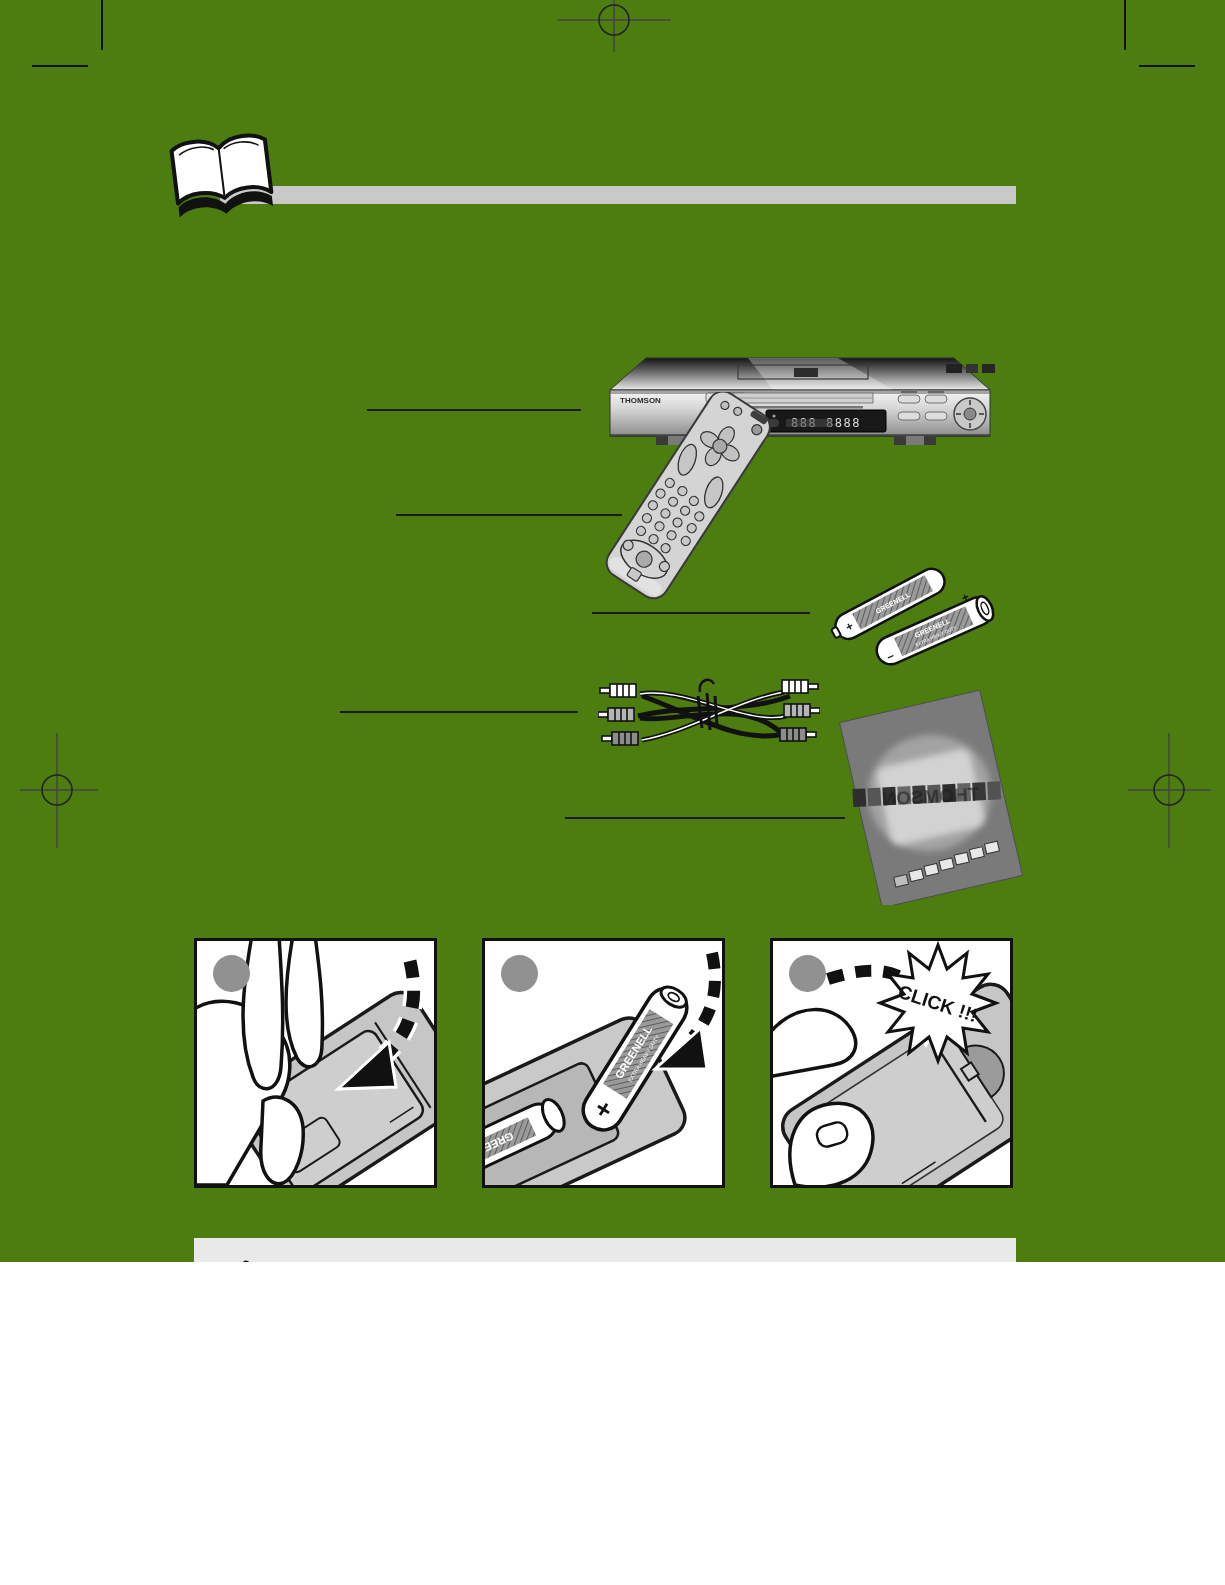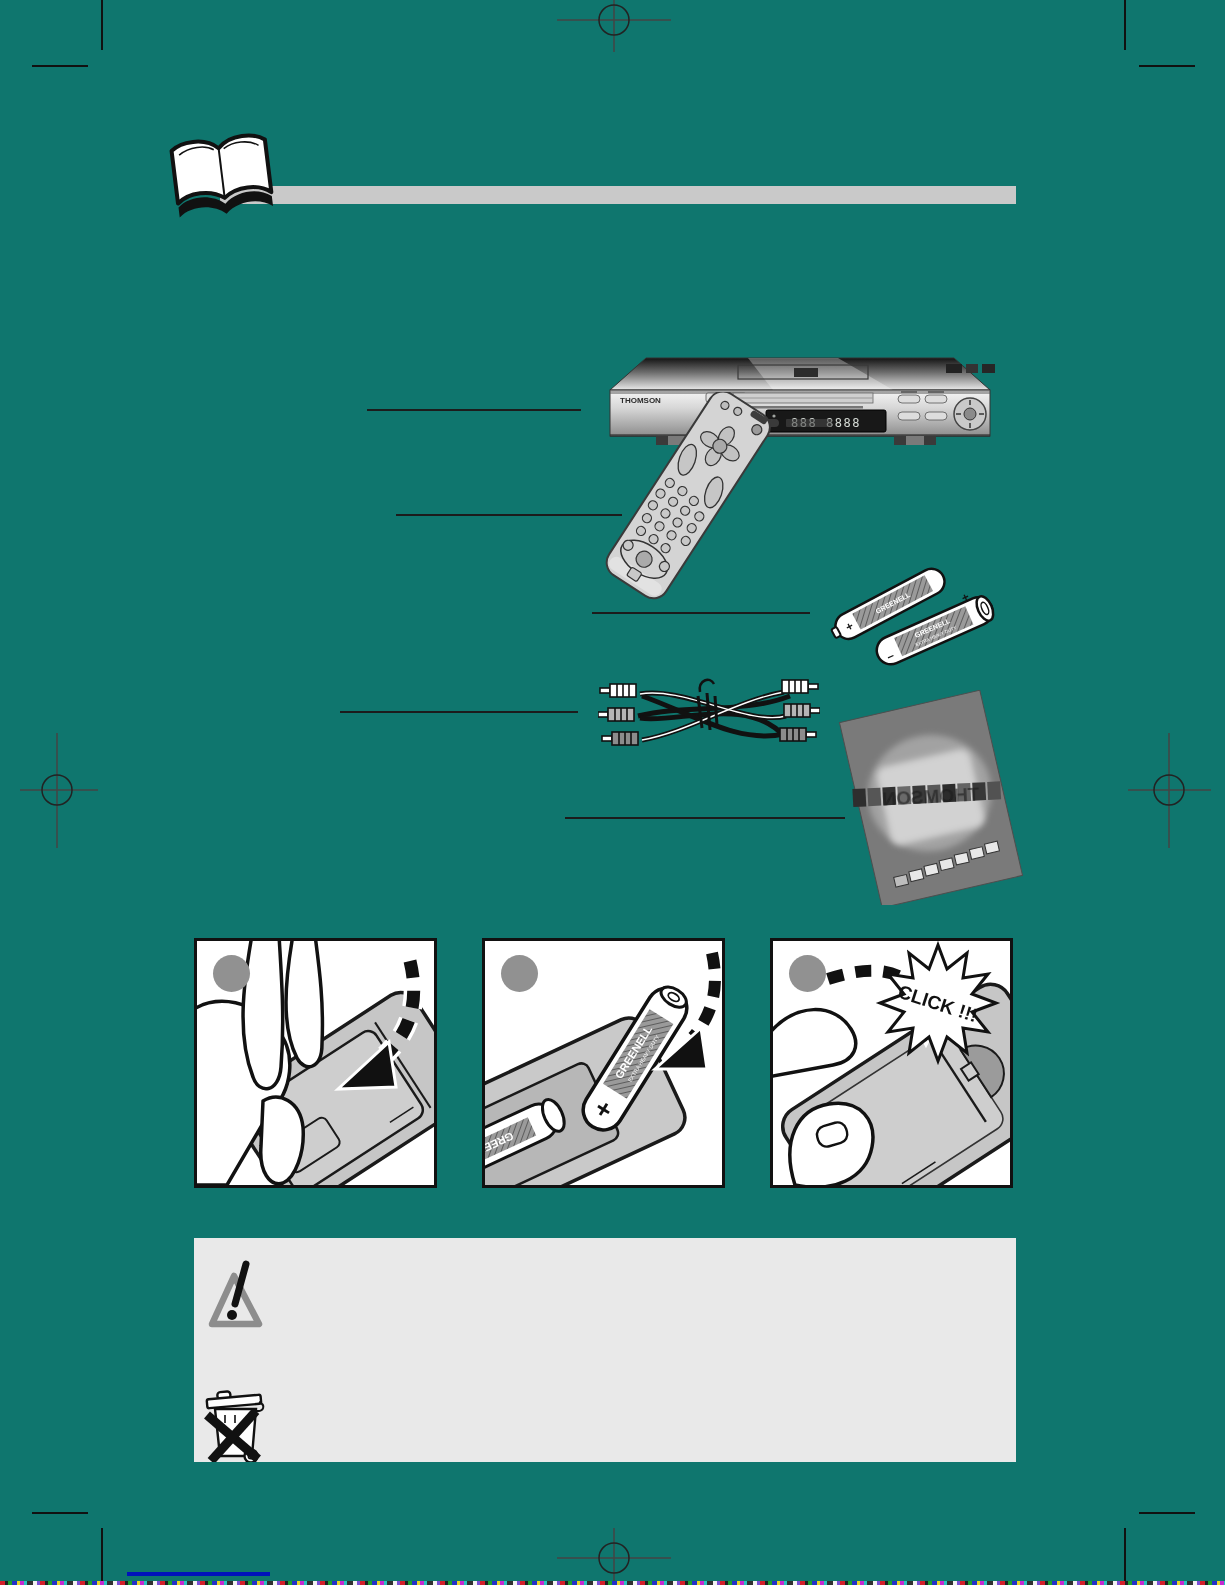--- a/index.html
+++ b/index.html
@@ -1,16 +1,16 @@
 <!DOCTYPE html>
 <html><head>
 <meta charset="utf-8">
 <style>
   html,body{margin:0;padding:0;background:#fff;}
-  .page{position:relative;width:1225px;height:1585px;background:#0f766e;overflow:hidden;
+  .page{position:relative;width:1225px;height:1262px;background:#4d7c0f;overflow:hidden;
         font-family:"Liberation Sans",sans-serif;}
   .abs{position:absolute;}
   .cropmark{position:absolute;background:#111;}
   .callout-line{position:absolute;height:2px;background:#1c1c1c;}
   .header-bar{position:absolute;left:220px;top:186px;width:796px;height:18px;background:#c9c9c9;}
   .step-box{position:absolute;top:938px;width:243px;height:250px;background:#fff;
             border:3px solid #111;box-sizing:border-box;overflow:hidden;}
   .step-badge{position:absolute;left:16px;top:14px;width:37px;height:37px;border-radius:50%;
               background:#919191;}
   .warning-panel{position:absolute;left:194px;top:1238px;width:822px;height:224px;background:#e9e9e9;}

